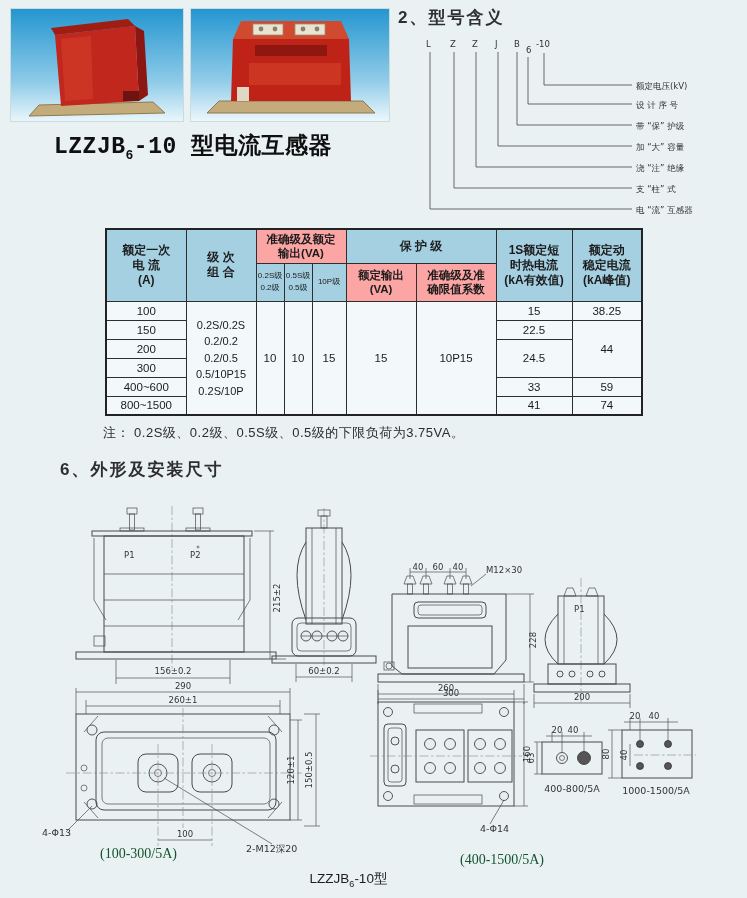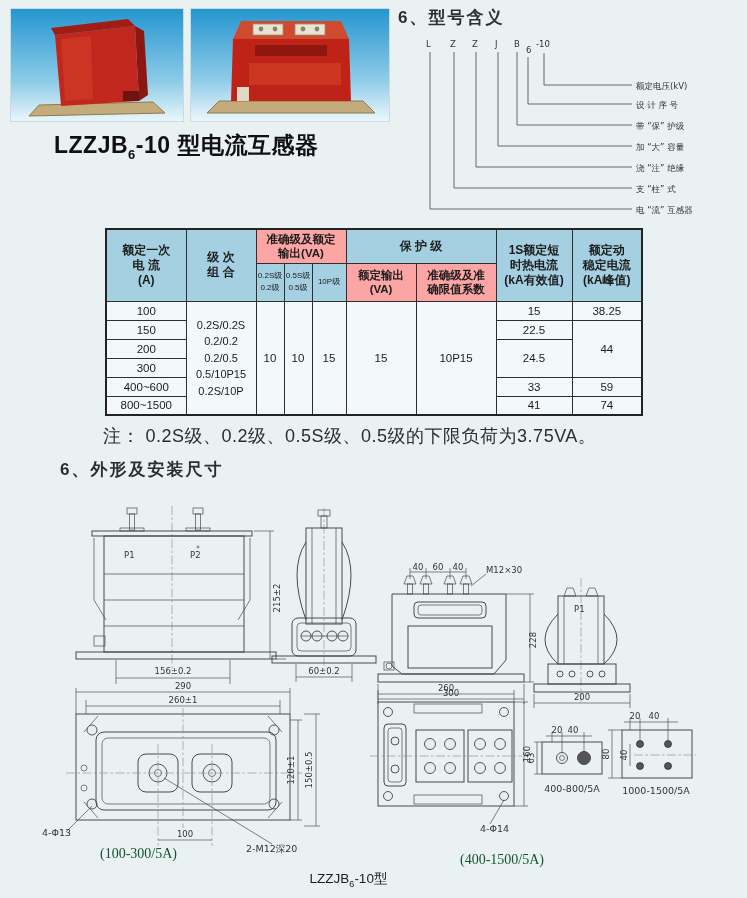--- a/index.html
+++ b/index.html
@@ -13,24 +13,24 @@
   svg{overflow:visible;display:block;}
   svg text{font-family:"DejaVu Sans",sans-serif;font-size:8.5px;fill:#333;}
   svg text.cap{font-size:9.5px;}
   .ln{stroke:#4a4a4a;fill:none;stroke-width:1;}
   .thin{stroke:#4a4a4a;fill:none;stroke-width:.7;}
   .dim{stroke:#555;fill:none;stroke-width:.7;}
   .cl{stroke:#8a8a8a;fill:none;stroke-width:.6;stroke-dasharray:9 2.5 2.5 2.5;}
   .scr{stroke:#444;fill:#e8eef0;stroke-width:.9;}
   .scrd{stroke:#333;fill:#555;stroke-width:.8;}
 
-  .ptitle{font-family:Liberation Sans, sans-serif;font-weight:bold;font-size:23px;color:#101010;letter-spacing:.5px;}
+  .ptitle{font-family:Liberation Mono, monospace;font-weight:bold;font-size:23px;color:#101010;letter-spacing:.5px;}
   .ptitle sub{font-size:13px;}
   .h2cn{font-size:17px;font-weight:bold;color:#2e2e2e;letter-spacing:2px;}
-  .note{font-size:18px;color:#2c2c2c;letter-spacing:.5px;}
+  .note{font-size:13px;color:#2c2c2c;letter-spacing:.5px;}
   .drawcap{font-family:"Liberation Serif",serif;font-size:14px;color:#14532d;}
   .footerline{font-size:13.5px;color:#1d1d1d;text-align:center;width:697px;}
   .footerline sub{font-size:9px;}
 
   table.spec{border-collapse:collapse;table-layout:fixed;background:#f3f9fb;border:2px solid #232323;}
   table.spec td{border:1px solid #2e2e2e;text-align:center;vertical-align:middle;padding:0;color:#1b1b1b;}
   table.spec td.hd{background:#a5d0e2;font-weight:bold;font-size:12px;line-height:1.25;}
   table.spec td.hd2{background:#fca5a5;font-weight:bold;font-size:11.5px;line-height:1.25;}
   table.spec td.sub{background:#a5d0e2;font-size:8px;font-weight:normal;line-height:1.45;}
   table.spec td.bd{font-size:11.5px;}
@@ -79,21 +79,21 @@
   <circle cx="126" cy="20" r="2.4" fill="#8c8167"></circle>
   <rect x="64" y="36" width="72" height="11" fill="#8e1710"></rect>
   <polygon points="58,54 150,54 150,76 58,76" fill="#cb3522"></polygon>
   <rect x="46" y="78" width="12" height="14" fill="#e0d8c4"></rect>
 </svg>
 
 <div class="abs ptitle" style="left:54px;top:130px;">
   <span>LZZJB</span><sub>6</sub><span>-10 型电流互感器</span>
 </div>
 
-<div class="abs h2cn" style="left:398px;top:6px;">6、型号含义</div>
+<div class="abs h2cn" style="left:398px;top:6px;">2、型号含义</div>
 
 <svg class="abs" style="left:396px;top:30px;" width="350" height="192" viewBox="0 0 350 192">
   <g font-family="DejaVu Serif,serif">
     <text x="30" y="17" font-size="13">L</text>
     <text x="54" y="17" font-size="13">Z</text>
     <text x="76" y="17" font-size="13">Z</text>
     <text x="99" y="17" font-size="13">J</text>
     <text x="118" y="17" font-size="13">B</text>
     <text x="130" y="23" font-size="8">6</text>
     <text x="140" y="17" font-size="13">-10</text>

